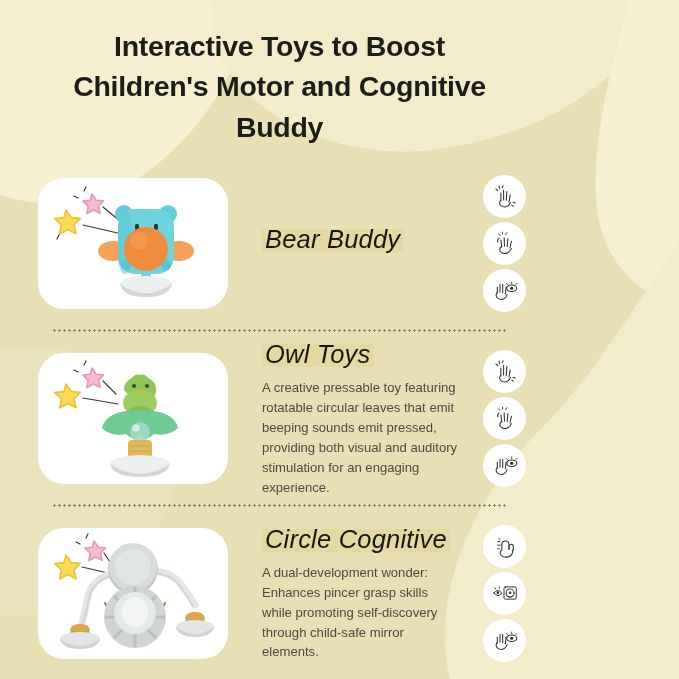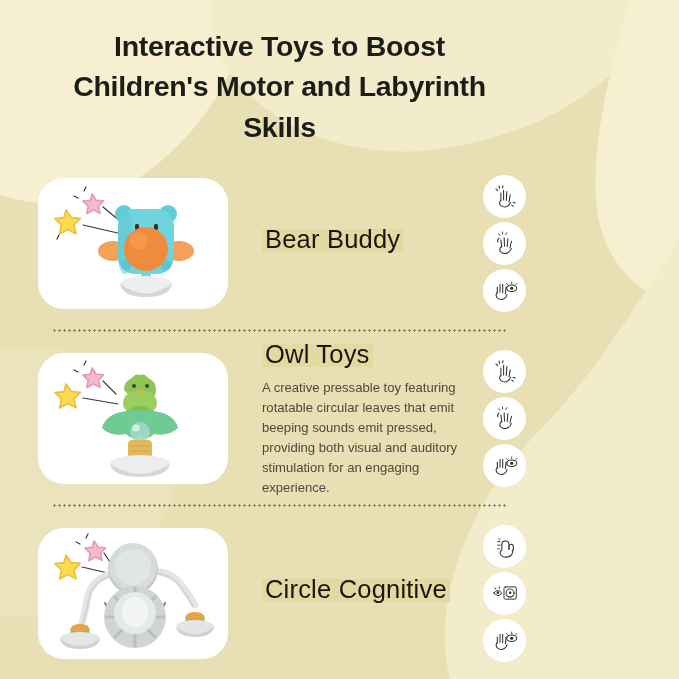--- a/index.html
+++ b/index.html
@@ -107,20 +107,21 @@
     color: #17170f;
     letter-spacing: 0.2px;
     line-height: 1.18;
     background: linear-gradient(to bottom,
                 rgba(0,0,0,0) 16%,
                 #e4d9a0 16%,
                 #e4d9a0 92%,
                 rgba(0,0,0,0) 92%);
     padding: 0 3px;
     margin-bottom: 9px;
+    font-style: italic;
   }
   .prod-desc {
     font-size: 13.1px;
     line-height: 1.52;
     color: #4b4a3e;
     max-width: 340px;
   }
 
   
   .icon-col {
@@ -159,21 +160,21 @@
   <path fill="#f3ecca" d="M679,240 L679,679 L450,679 C430,600 470,500 540,430 C590,380 640,300 679,240 Z"></path>
 
   <path fill="#eae3bb" d="M-40,360 C30,330 120,350 160,410 C200,470 160,560 80,600 C30,624 -20,620 -40,600 Z"></path>
 </svg>
 
 <div id="page">
 
   <header class="header">
     <h1>
       <span class="title-line">Interactive Toys to Boost</span>
-      <span class="title-line">Children's Motor and Labyrinth Skills</span>
+      <span class="title-line">Children's Motor and Cognitive Buddy</span>
     </h1>
   </header>
 
   <div class="rows">
 
     <section class="row">
 
       <div class="img-card">
         <svg width="186" height="128" viewBox="0 0 186 128" xmlns="http://www.w3.org/2000/svg">
 
@@ -399,20 +400,21 @@
             <ellipse cx="155" cy="89" rx="10" ry="4" fill="#8fbd63"></ellipse>
             <ellipse cx="155" cy="87" rx="9" ry="4" fill="#e8a24a"></ellipse>
             <ellipse cx="155" cy="98" rx="19" ry="7" fill="#e3e5e6"></ellipse>
             <path d="M136,98 q19,14 38,0 q-2,10 -19,10 q-17,0 -19,-10 Z" fill="#cfd3d4"></path>
           </g>
         </svg>
       </div>
 
       <div class="text-block">
         <span class="prod-title">Circle Cognitive</span>
+        <p class="prod-desc">A dual-development wonder: Enhances pincer grasp skills while promoting self-discovery through child-safe mirror elements.</p>
       </div>
 
       <div class="icon-col">
         <div class="icon-badge">
           <svg width="27" height="27" viewBox="0 0 30 30" fill="none" stroke="#2f2f28" stroke-width="1.15" stroke-linecap="round" stroke-linejoin="round">
             <path d="M12,13 q0,-4 4,-4 q4,0 4,4 l0,5"></path>
             <path d="M20,18 l0,-3 q0,-2.4 2.4,-2.4 q2.4,0 2.4,2.6 l0,4"></path>
             <path d="M12,13 l0,6 q-2.6,1.4 -1.6,4.2 q1.4,3.6 6,3.6 q6.4,0 7.4,-5 l0,-3"></path>
             <g stroke-width="1.05">
               <path d="M7.4,9.5 l2.6,0 M7.4,13.5 l2.6,0 M7.4,17.5 l2,0"></path>

